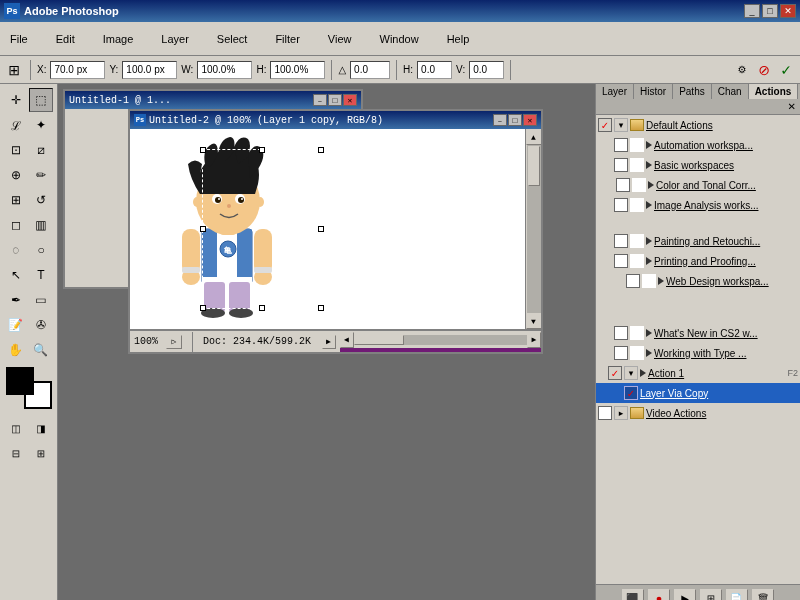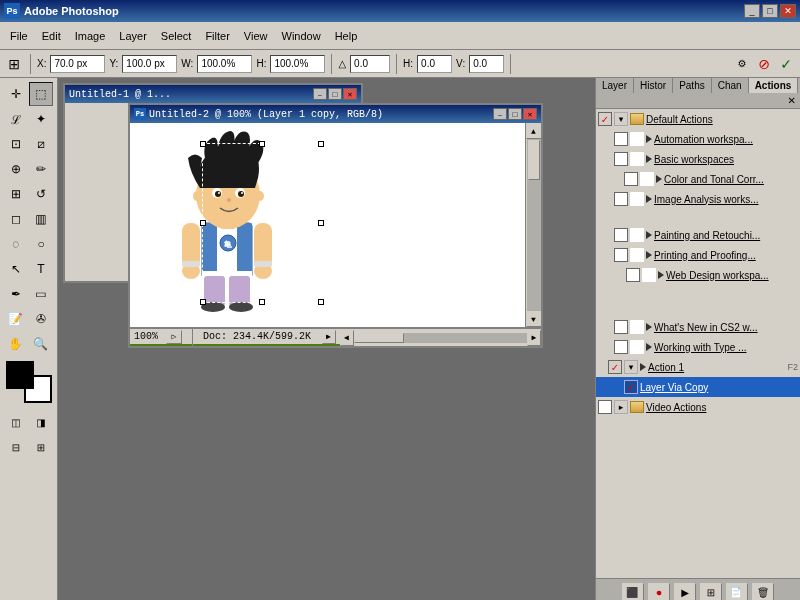--- a/index.html
+++ b/index.html
@@ -44,26 +44,26 @@
       align-items: center;
       justify-content: center;
       cursor: pointer;
       color: #000;
     }
     .tb-btn.close { background: #c0392b; color: white; }
 
     
     .menu-bar {
       background: #d4d0c8;
-      height: 28px;
+      height: 34px;
       display: flex;
       align-items: center;
       padding: 0 4px;
       border-bottom: 1px solid #808080;
-      gap: 2px;
+      gap: 16px;
     }
     .menu-item {
       padding: 2px 6px;
       cursor: pointer;
       font-size: 11px;
     }
 
     
     .options-bar {
       background: #d4d0c8;
@@ -214,21 +214,21 @@
     }
     .doc-tb-btn.close { background: #e05050; }
 
     
     .doc-window-2 {
       position: absolute;
       top: 25px;
       left: 70px;
       width: 415px;
       height: 245px;
-      background: #4d7c0f;
+      background: #701a75;
       border: 2px solid #808080;
     }
     .doc-content {
       flex: 1;
       background: white;
       overflow: hidden;
       position: relative;
     }
     .doc-v-scroll {
       width: 16px;
@@ -628,21 +628,21 @@
           <div class="doc-v-scroll" style="display:flex;flex-direction:column;align-items:center;">
             <div class="scroll-btn">▲</div>
             <div style="flex:1;background:#b0aea8;width:14px;position:relative;">
               <div style="width:12px;height:40px;background:#d4d0c8;border:1px outset #d4d0c8;margin:1px auto;"></div>
             </div>
             <div class="scroll-btn">▼</div>
           </div>
         </div>
 
         <div style="display:flex;border-top:1px solid #808080;">
-          <div class="status-bar" style="flex:1;height:16px;">
+          <div class="status-bar" style="flex:1;height:22px;">
             <span>100%</span>
             <div style="width:16px;height:14px;background:#d4d0c8;border:1px outset #d4d0c8;font-size:8px;display:flex;align-items:center;justify-content:center;cursor:pointer;">▷</div>
             <div class="options-separator"></div>
             <span>Doc: 234.4K/599.2K</span>
             <div style="width:14px;height:14px;background:#d4d0c8;border:1px outset #d4d0c8;font-size:8px;display:flex;align-items:center;justify-content:center;cursor:pointer;margin-left:auto;">▶</div>
           </div>
           <div style="display:flex;align-items:center;flex:1;background:#d4d0c8;border-top:1px solid #808080;height:18px;">
             <div class="scroll-btn" style="width:14px;height:16px;font-size:8px;">◀</div>
             <div style="flex:1;height:10px;background:#b0aea8;position:relative;">
               <div style="width:50px;height:10px;background:#d4d0c8;border:1px outset #d4d0c8;"></div>
@@ -683,21 +683,21 @@
           <span class="action-label">Automation workspa...</span>
         </div>
 
         <div class="action-row" style="padding-left:18px;">
           <div class="action-checkbox"></div>
           <div class="action-checkbox" style="border:none;"></div>
           <div class="action-play-icon"></div>
           <span class="action-label">Basic workspaces</span>
         </div>
 
-        <div class="action-row" style="padding-left:28px;">
+        <div class="action-row" style="padding-left:20px;">
           <div class="action-checkbox"></div>
           <div class="action-checkbox" style="border:none;"></div>
           <div class="action-play-icon"></div>
           <span class="action-label">Color and Tonal Corr...</span>
         </div>
 
         <div class="action-row" style="padding-left:18px;">
           <div class="action-checkbox"></div>
           <div class="action-checkbox" style="border:none;"></div>
           <div class="action-play-icon"></div>

